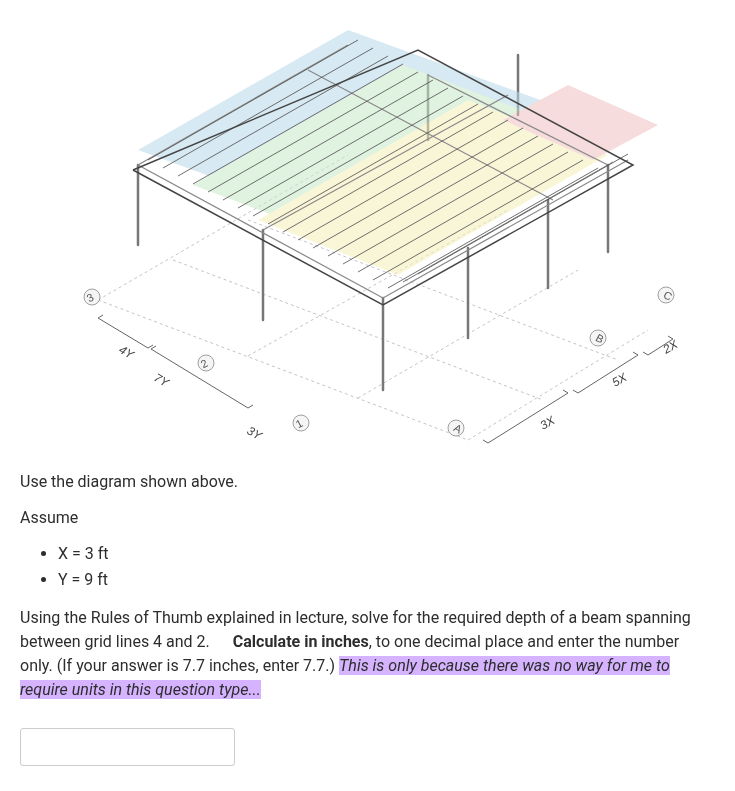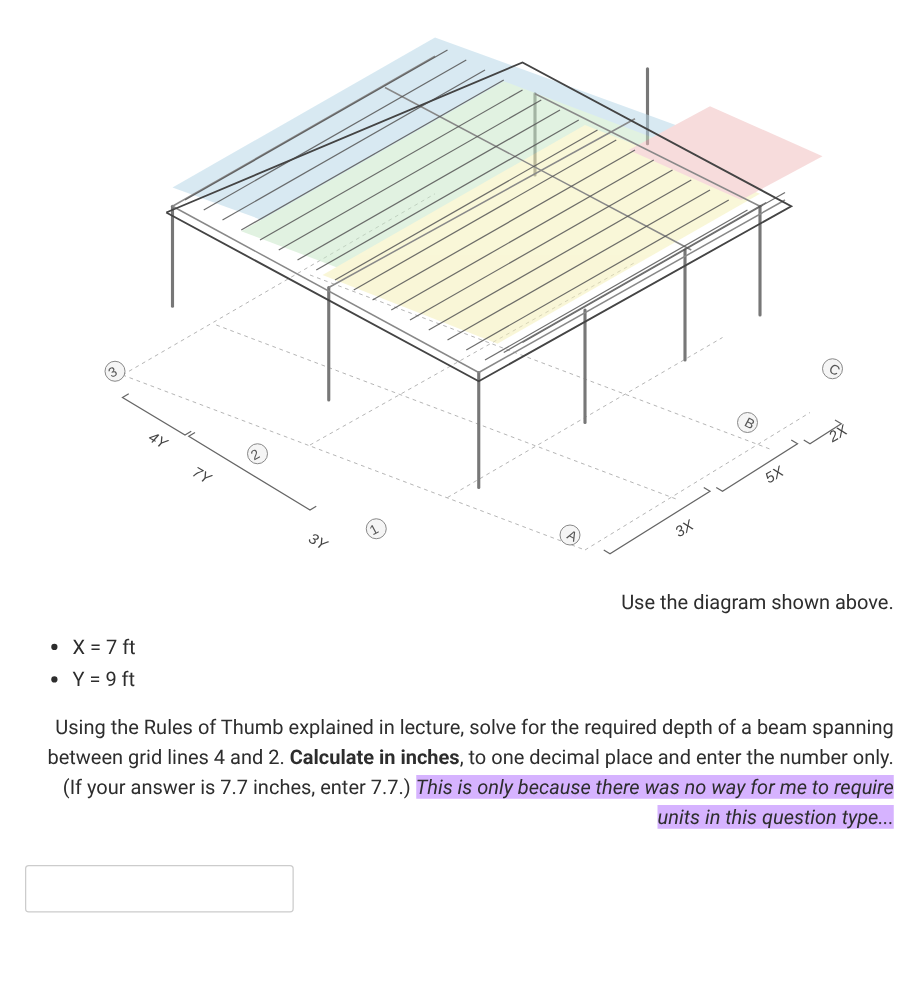--- a/index.html
+++ b/index.html
@@ -18,21 +18,20 @@
       justify-content: center;
       margin-bottom: 20px;
     }
     .diagram {
       width: 640px;
       height: 430px;
     }
     .question-body p {
       margin-bottom: 12px;
       color: #2d2d2d;
-      text-align: right;
     }
     .question-body ul {
       list-style: disc;
       padding-left: 38px;
       margin-bottom: 14px;
     }
     .question-body ul li {
       margin-bottom: 2px;
     }
     .highlight {
@@ -41,21 +40,21 @@
     }
     .answer-input {
       width: 215px;
       height: 38px;
       border: 1px solid #ccc;
       border-radius: 3px;
       padding: 6px 10px;
       font-size: 15px;
       margin-top: 14px;
     }
-    strong { font-weight: 700; }
+    strong { font-weight: 700; margin-left: 19px; }
   </style>
 </head>
 <body>
 
 
 
 <div class="diagram-container">
   <svg class="diagram" viewBox="0 0 640 430">
 
     <g stroke="#aaa" stroke-width="0.7" stroke-dasharray="3,3" fill="none">
@@ -163,22 +162,23 @@
     </g>
 
     <g stroke="#444" stroke-width="1.5" fill="none">
       <polyline points="85,150 335,285 585,145 370,30 85,150"></polyline>
     </g>
   </svg>
 </div>
 
 <div class="question-body">
   <p>Use the diagram shown above.</p>
+  <p>Assume</p>
   <ul>
-    <li>X = 7 ft</li>
+    <li>X = 3 ft</li>
     <li>Y = 9 ft</li>
   </ul>
   <p>
     <span>Using the Rules of Thumb explained in lecture, solve for the required depth of a beam spanning between grid lines 4 and 2. </span><strong>Calculate in inches</strong><span>, to one decimal place and enter the number only. (If your answer is 7.7 inches, enter 7.7.) </span><span class="highlight">This is only because there was no way for me to require units in this question type...</span>
   </p>
 </div>
 
 <input type="text" class="answer-input" value="" style="">
 
 

